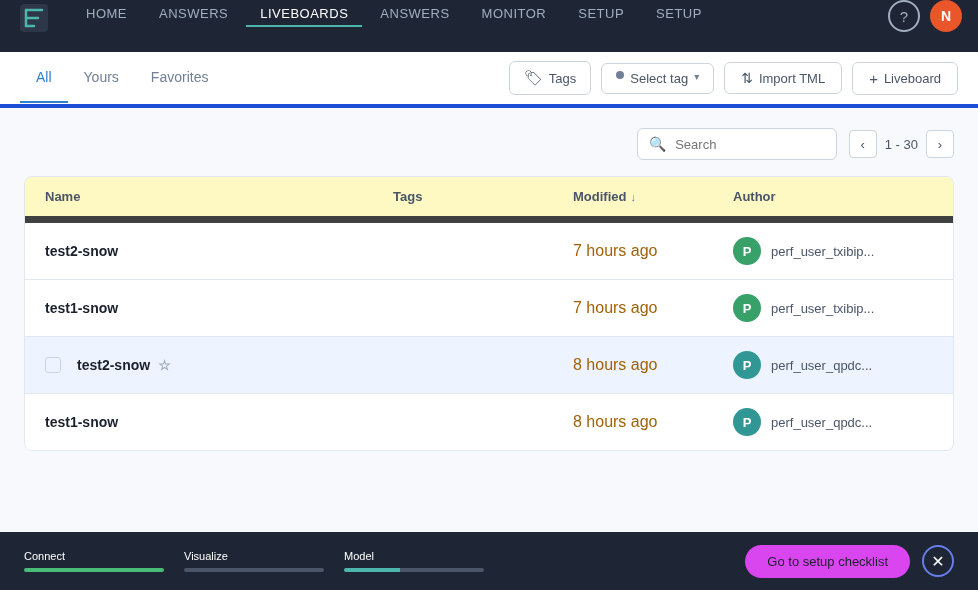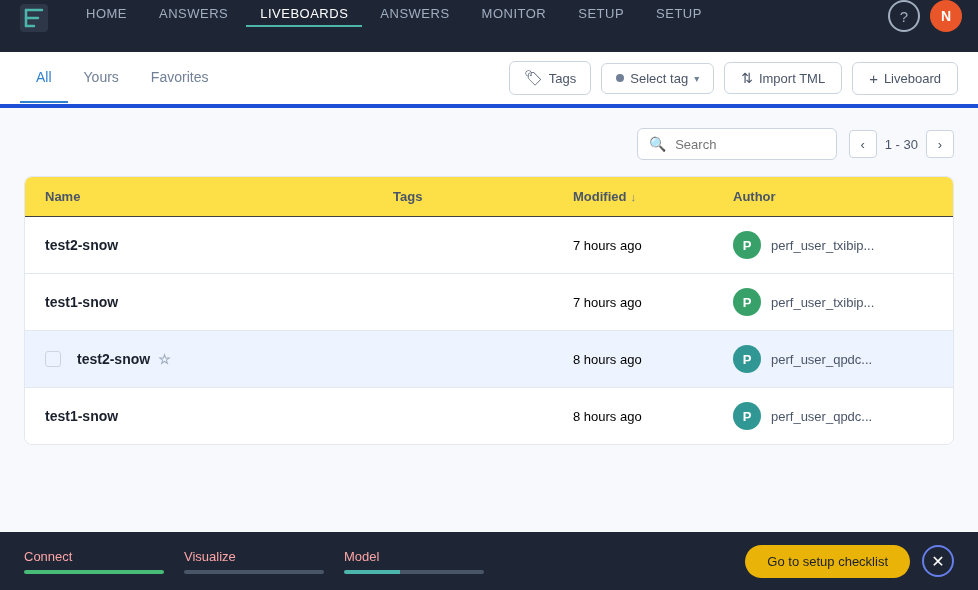--- a/index.html
+++ b/index.html
@@ -88,21 +88,21 @@
       padding: 7px 14px;
       border: 1.5px solid #cbd5e0;
       border-radius: 6px;
       font-size: 13px;
       color: #4a5568;
       cursor: pointer;
       background: #fff;
     }
     .tags-btn .tag-icon { font-size: 15px; }
     .select-tag-btn {
-      display: flex; align-items: center; gap: 6px;
+      display: flex; gap: 6px;
       padding: 7px 14px;
       border: 1.5px solid #cbd5e0;
       border-radius: 6px;
       font-size: 13px;
       color: #4a5568;
       cursor: pointer;
       background: #fff;
     }
     .dot { width: 8px; height: 8px; border-radius: 50%; background: #718096; }
     .import-btn {
@@ -174,22 +174,22 @@
     .table-container {
       background: #fff;
       border-radius: 8px;
       border: 1px solid #e2e8f0;
       overflow: hidden;
     }
     .table-header {
       display: grid;
       grid-template-columns: 1fr 180px 160px 200px;
       padding: 12px 20px;
-      border-bottom: 1px solid #404040;
-      background: #fde047;
+      border-bottom: 7px solid #404040;
+      background: #fef9c3;
     }
     .col-header {
       font-size: 13px;
       font-weight: 600;
       color: #4a5568;
       display: flex; align-items: center; gap: 4px;
     }
     .sort-icon { font-size: 11px; color: #718096; }
     .table-row {
       display: grid;
@@ -210,21 +210,21 @@
     }
     .row-checkbox {
       width: 16px; height: 16px;
       border: 1.5px solid #cbd5e0;
       border-radius: 3px;
       margin-right: 8px;
       flex-shrink: 0;
     }
     .star-icon { color: #a0aec0; font-size: 14px; }
     .row-tags { font-size: 13px; color: #718096; }
-    .row-modified { font-size: 13px; color: #000000; }
+    .row-modified { font-size: 16px; color: #a16207; }
     .row-author {
       display: flex; align-items: center; gap: 10px;
       font-size: 13px; color: #4a5568;
     }
     .author-avatar {
       width: 28px; height: 28px;
       border-radius: 50%;
       display: flex; align-items: center; justify-content: center;
       font-size: 13px; font-weight: 600; color: #fff;
       flex-shrink: 0;
@@ -248,38 +248,38 @@
       gap: 0;
       flex: 1;
     }
     .step-item {
       display: flex;
       flex-direction: column;
       gap: 6px;
       min-width: 160px;
     }
     .step-label {
-      font-size: 13px;
+      font-size: 11px;
       font-weight: 500;
-      color: #fca5a5;
+      color: #ffffff;
     }
     .step-bar {
       height: 4px;
       border-radius: 2px;
       width: 140px;
     }
     .bar-green { background: #48bb78; }
     .bar-gray { background: #4a5568; }
     .bar-partial {
       background: linear-gradient(to right, #4db6ac 40%, #4a5568 40%);
     }
     .go-btn {
       padding: 9px 22px;
       border-radius: 20px;
-      background: #eab308;
+      background: #d946ef;
       color: #1a202c;
       font-size: 13px;
       font-weight: 500;
       border: none;
       cursor: pointer;
       white-space: nowrap;
     }
     .close-btn {
       width: 32px; height: 32px;
       border-radius: 50%;

